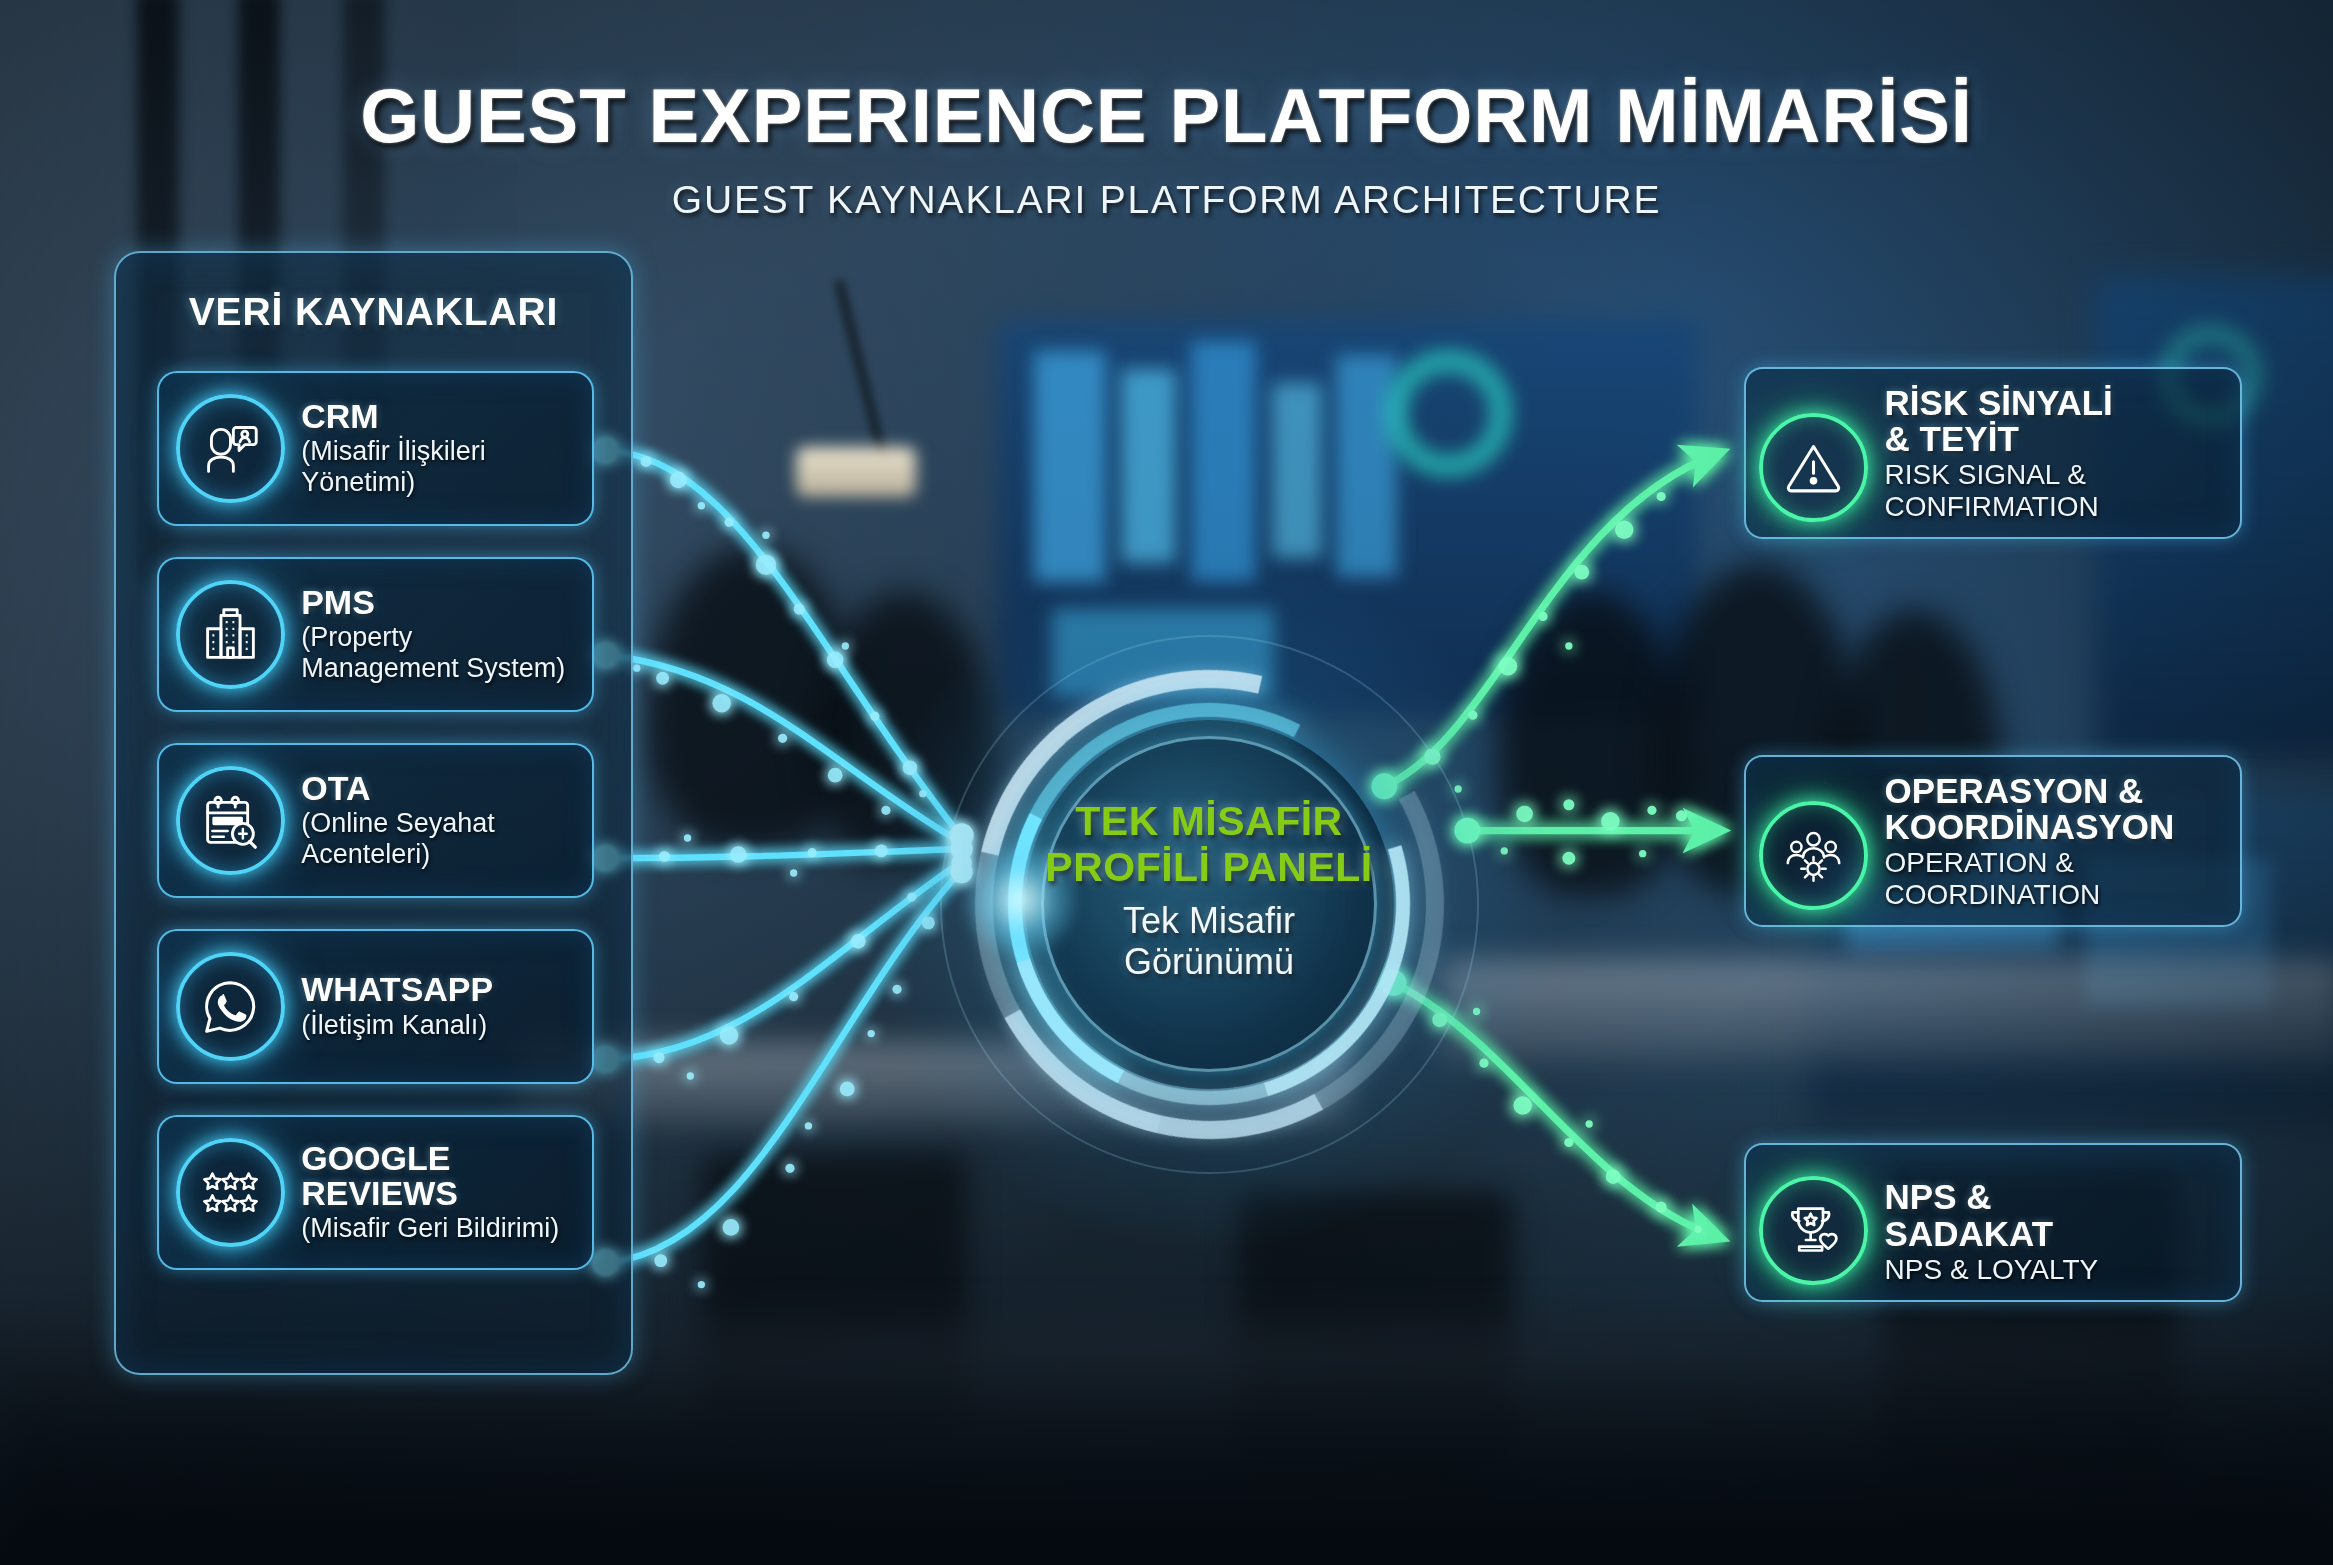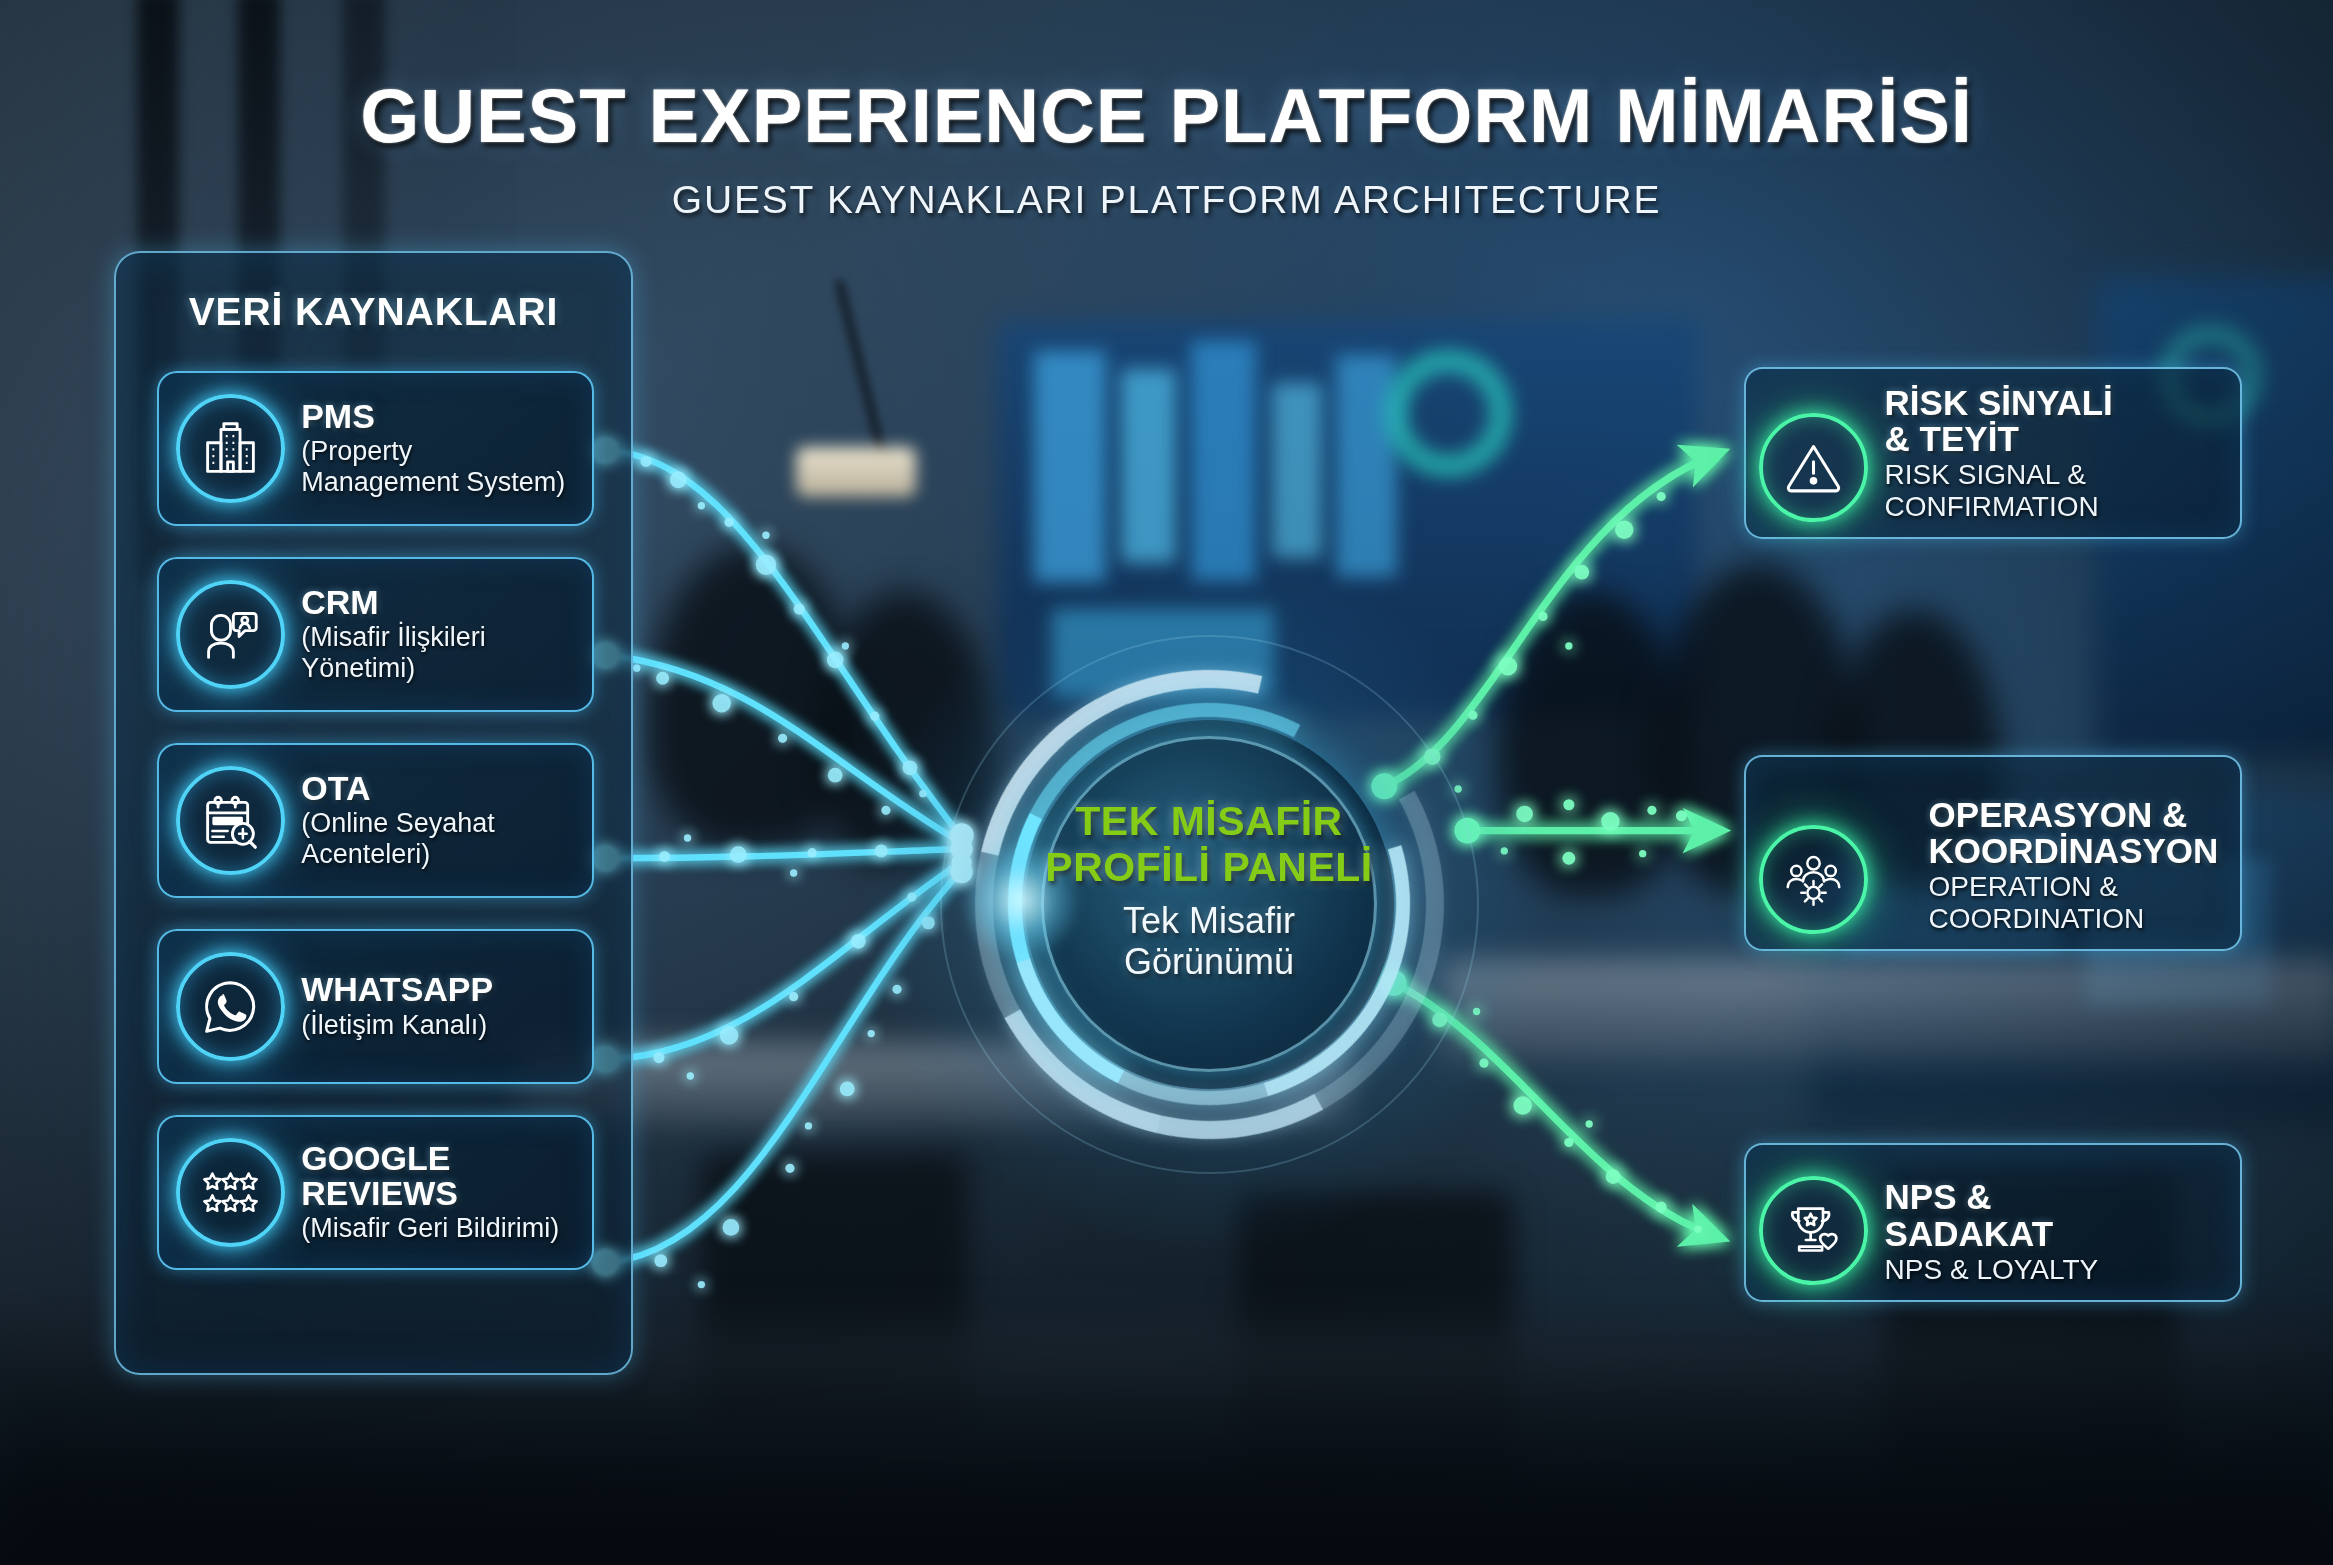--- a/index.html
+++ b/index.html
@@ -107,21 +107,21 @@
 
   
   .out-card{
     position:absolute; left:1744px; width:498px; z-index:30;
     border:2.8px solid rgba(120,205,245,.85); border-radius:18.5px;
     background:linear-gradient(135deg, rgba(14,44,66,.62), rgba(9,28,45,.58));
     box-shadow:0 0 18.5px rgba(80,195,250,.40), inset 0 0 31px rgba(18,68,108,.45);
     display:flex; align-items:flex-end; padding:14.8px 13px;
   }
   .out-1{ top:367px; height:172px; }
-  .out-2{ top:755px; height:196px;gap:44px; }
+  .out-2{ top:755px; height:172px; }
   .out-3{ top:1143px; height:159px; }
   .out-text{ flex:1 1 auto; min-width:0; }
   .out-name{ font-size:35px; font-weight:bold; color:#fff; line-height:1.04;
     text-shadow:0 0 7.4px rgba(170,230,255,.40), 1.8px 1.8px 3.7px rgba(0,0,0,.8); }
   .out-desc{ margin-top:1.8px; font-size:28px; color:#eef6fc; line-height:1.12;
     text-shadow:0.9px 1.8px 3.7px rgba(0,0,0,.85); }
 
   
   .hub{ position:absolute; left:923px; top:618px; width:572px; height:572px; z-index:35; }
   .hub-glow{ position:absolute; inset:-65px; border-radius:50%;
@@ -341,51 +341,51 @@
         <circle cx="1840" cy="1332" r="4"></circle>
     </g>
   </svg>
 
   <div class="left-panel">
     <div class="panel-title">VERİ KAYNAKLARI</div>
     <div class="src-list">
 
       <div class="src-card">
         <div class="ico-ring">
+          <svg viewBox="0 0 64 64" fill="none" stroke="#ffffff" stroke-width="3" stroke-linejoin="round" stroke-linecap="round">
+            <path d="M12 22a10 10 0 0 1 20 0v6a10 10 0 0 1-20 0z"></path>
+            <path d="M9 56v-6c0-6 6-9 13-9s13 3 13 9v6"></path>
+            <path d="M38 10h18a3 3 0 0 1 3 3v12a3 3 0 0 1-3 3h-9l-6 6v-6h-3a3 3 0 0 1-3-3V13a3 3 0 0 1 3-3z"></path>
+            <circle cx="47" cy="17" r="3.2"></circle>
+              <path d="M42 25c1-3 3-4.4 5-4.4S51 22 52 25"></path>
+          </svg>
+        </div>
+        <div class="src-text">
+          <div class="src-name">CRM</div>
+          <div class="src-desc">(Misafir İlişkileri<br>Yönetimi)</div>
+        </div>
+      </div>
+
+      <div class="src-card">
+        <div class="ico-ring">
           <svg viewBox="0 0 64 64" fill="none" stroke="#ffffff" stroke-width="3" stroke-linejoin="round">
             <rect x="22" y="12" width="20" height="44"></rect>
               <rect x="25" y="6" width="14" height="6"></rect>
             <rect x="8" y="26" width="14" height="30"></rect>
               <rect x="42" y="26" width="14" height="30"></rect>
             <rect x="29" y="46" width="6" height="10"></rect>
             <g stroke-width="2.4">
                 <path d="M27 19h2M34 19h2M27 26h2M34 26h2M27 33h2M34 33h2M27 40h2M34 40h2
               M13 33h2M13 40h2M13 47h2M48 33h2M48 40h2M48 47h2"></path>
               </g>
           </svg>
         </div>
         <div class="src-text">
           <div class="src-name">PMS</div>
           <div class="src-desc">(Property<br>Management System)</div>
-        </div>
-      </div>
-
-      <div class="src-card">
-        <div class="ico-ring">
-          <svg viewBox="0 0 64 64" fill="none" stroke="#ffffff" stroke-width="3" stroke-linejoin="round" stroke-linecap="round">
-            <path d="M12 22a10 10 0 0 1 20 0v6a10 10 0 0 1-20 0z"></path>
-            <path d="M9 56v-6c0-6 6-9 13-9s13 3 13 9v6"></path>
-            <path d="M38 10h18a3 3 0 0 1 3 3v12a3 3 0 0 1-3 3h-9l-6 6v-6h-3a3 3 0 0 1-3-3V13a3 3 0 0 1 3-3z"></path>
-            <circle cx="47" cy="17" r="3.2"></circle>
-              <path d="M42 25c1-3 3-4.4 5-4.4S51 22 52 25"></path>
-          </svg>
-        </div>
-        <div class="src-text">
-          <div class="src-name">CRM</div>
-          <div class="src-desc">(Misafir İlişkileri<br>Yönetimi)</div>
         </div>
       </div>
 
       <div class="src-card">
         <div class="ico-ring">
           <svg viewBox="0 0 64 64" fill="none" stroke="#ffffff" stroke-width="3" stroke-linejoin="round" stroke-linecap="round">
             <rect x="8" y="13" width="42" height="42" rx="3"></rect>
             <path d="M8 24h42"></path>
             <circle cx="19" cy="11" r="3.4"></circle>
               <circle cx="37" cy="11" r="3.4"></circle>

